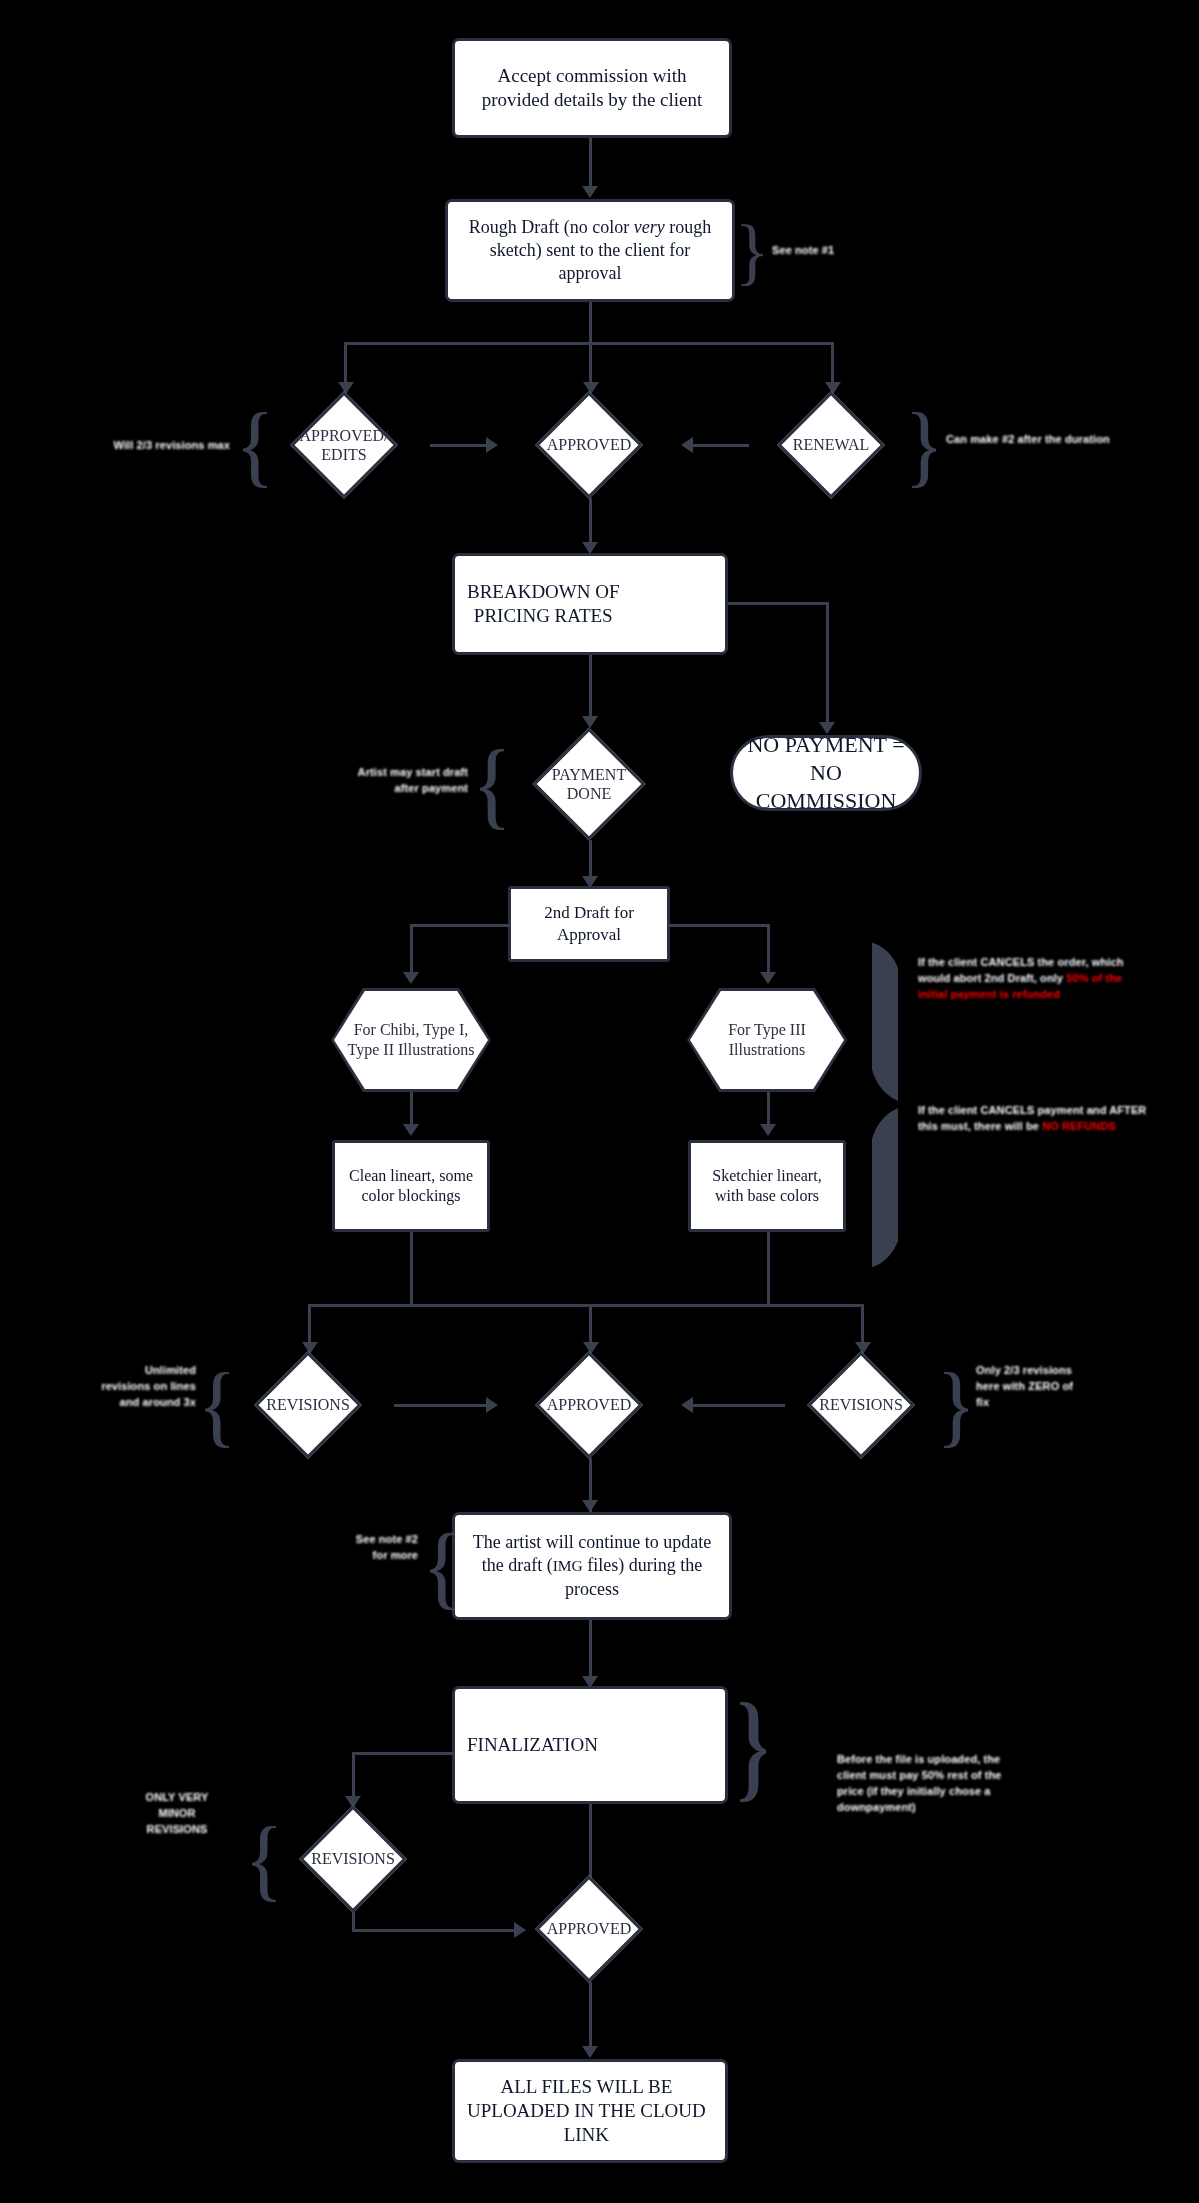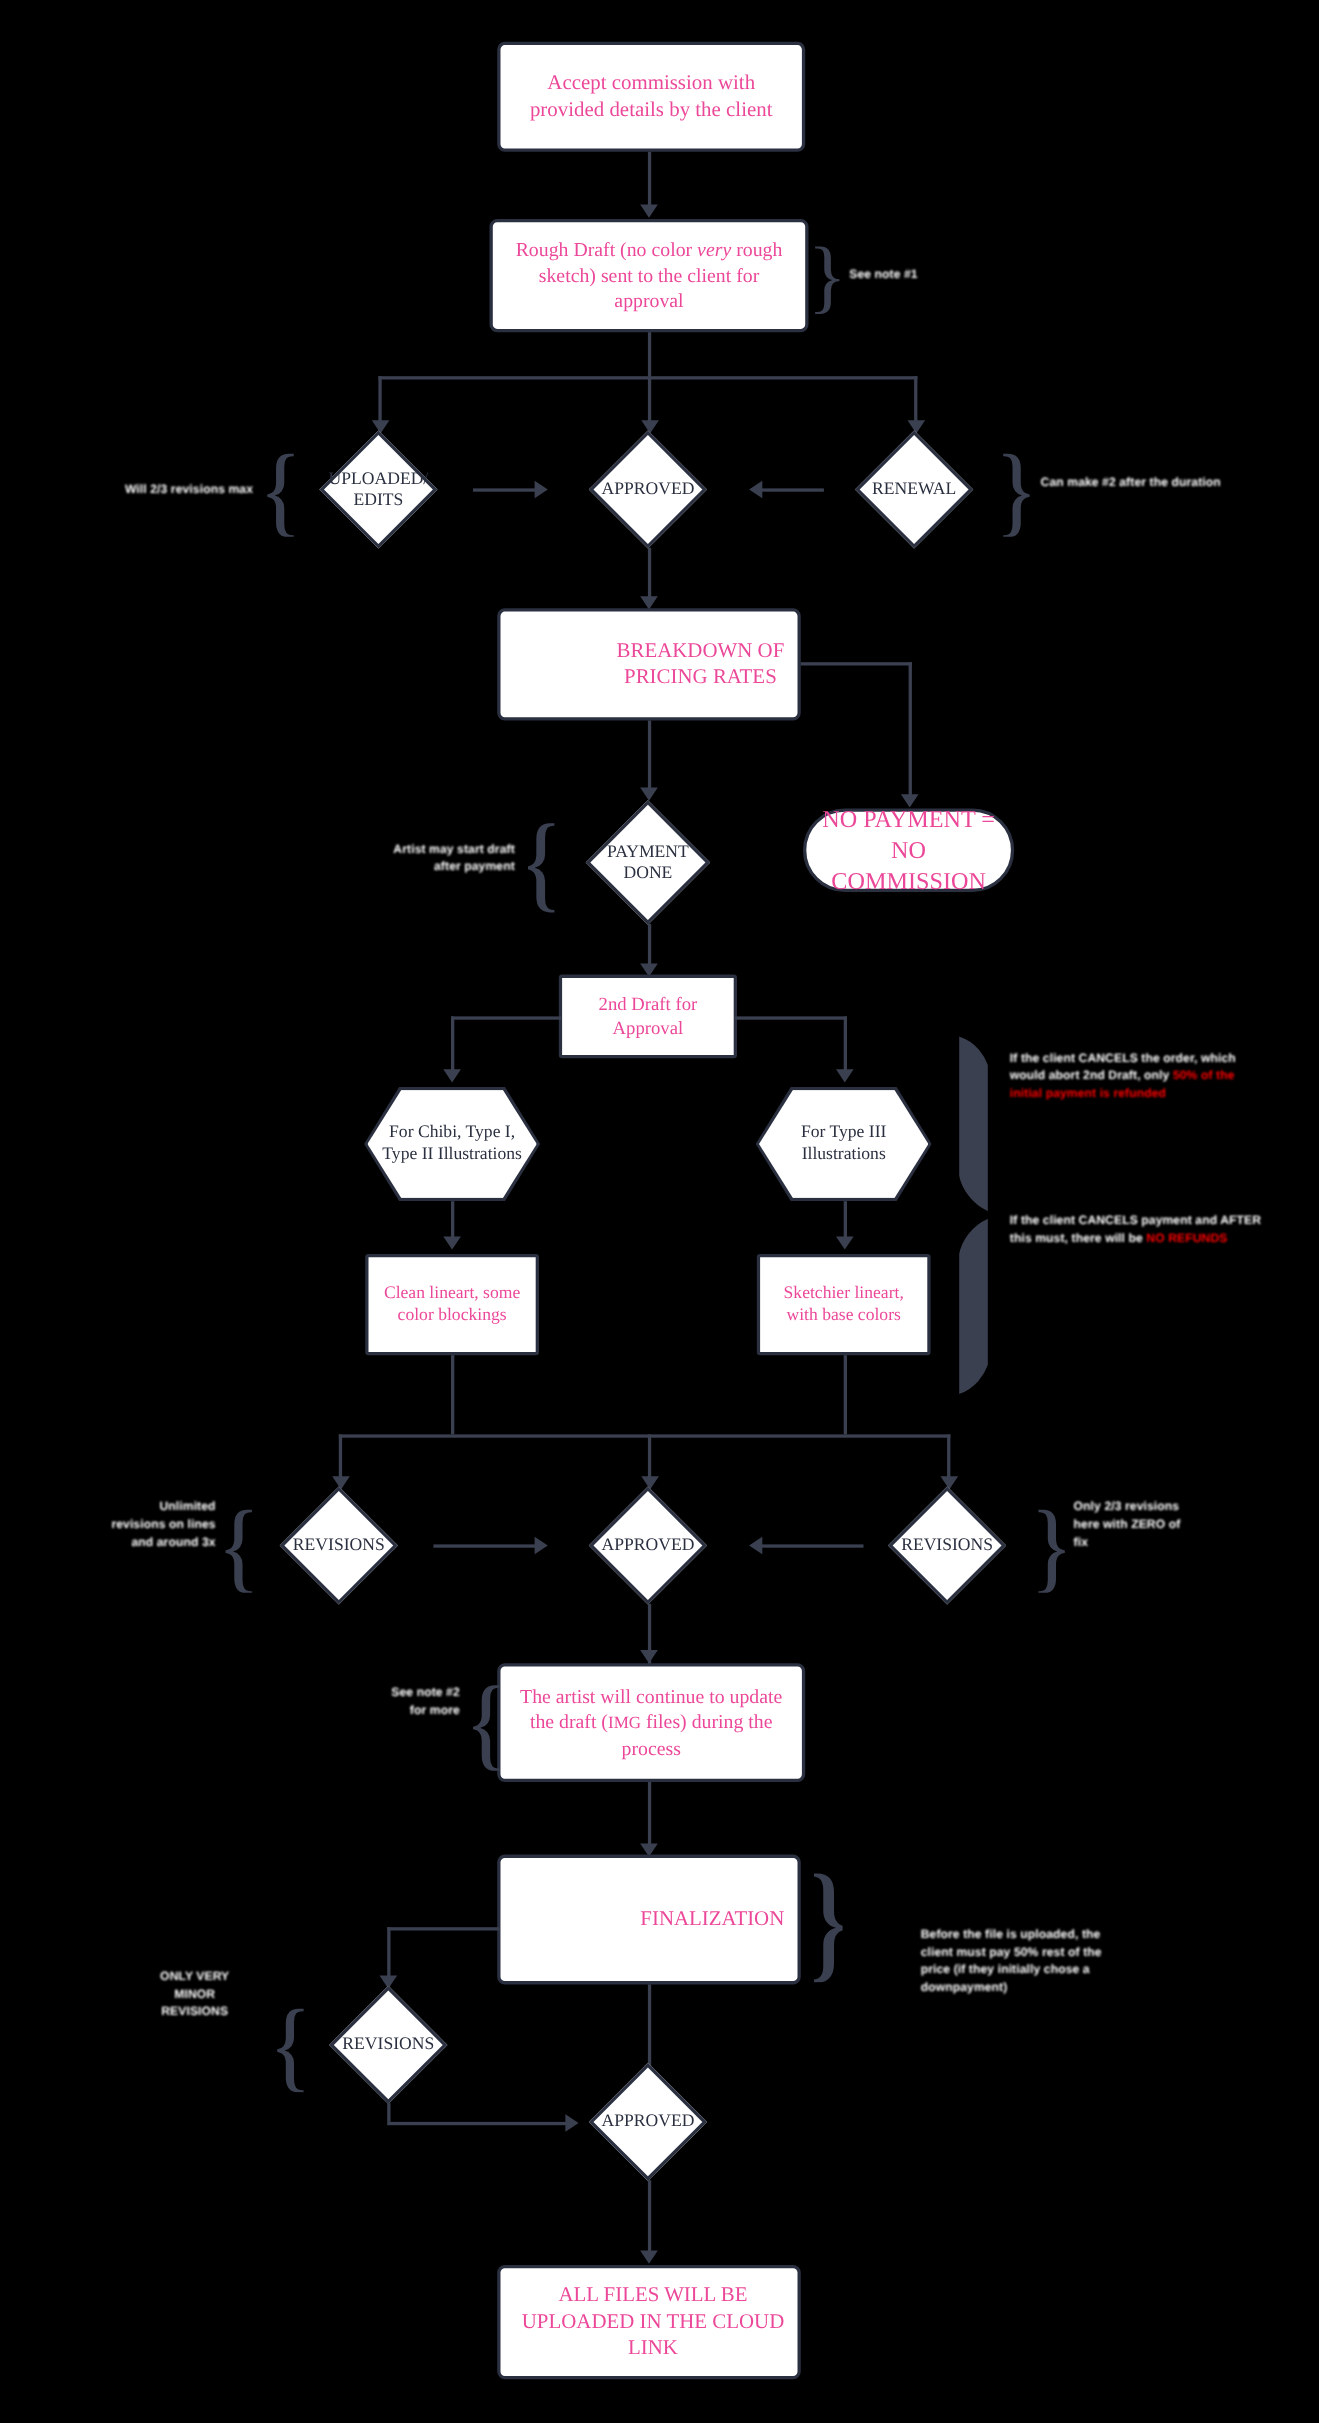--- a/index.html
+++ b/index.html
@@ -14,24 +14,24 @@
     height:2203px;
     background:#000000;
     overflow:hidden;
   }
 
   
   .node{
     position:absolute;
     background:#ffffff;
     border:3px solid #2b3040;
-    color:#ec4899;
+    color:#0f172a;
     display:flex;
     align-items:center;
-    justify-content:flex-end;
+    justify-content:flex-start;
     text-align:center;
     line-height:1.28;
     box-sizing:border-box;
   }
   .rect{ border-radius:7px; }
   .rect-sharp{ border-radius:3px; }
   .node .txt{ padding:0 12px; display:block; }
   .node em{ font-style:italic; }
   .smallcaps{ font-size:.86em; }
 
@@ -165,21 +165,21 @@
   <div class="ln vln" style="left:344px;top:342px;height:48px;"></div>
   <div class="ln vln" style="left:589px;top:342px;height:48px;"></div>
   <div class="ln vln" style="left:831px;top:342px;height:48px;"></div>
   <div class="arrow down" style="left:338px;top:382px;"></div>
   <div class="arrow down" style="left:583px;top:382px;"></div>
   <div class="arrow down" style="left:825px;top:382px;"></div>
 
   <div class="diamond" style="left:258px;top:392px;width:172px;height:106px;">
     <div class="dshape" style="width:76px;height:76px;"></div>
     <div class="dlabel" style="font-size:16px;">
-      <div>UPLOADED/</div>
+      <div>APPROVED/</div>
       <div>EDITS</div>
     </div>
   </div>
 
   <div class="diamond" style="left:503px;top:392px;width:172px;height:106px;">
     <div class="dshape" style="width:76px;height:76px;"></div>
     <div class="dlabel" style="font-size:16px;">APPROVED</div>
   </div>
 
   <div class="diamond" style="left:745px;top:392px;width:172px;height:106px;">

